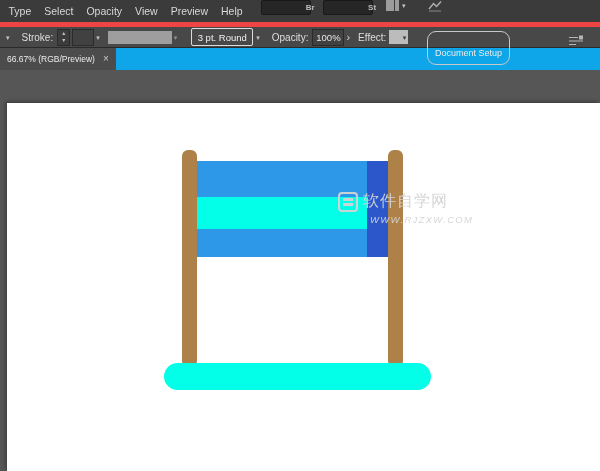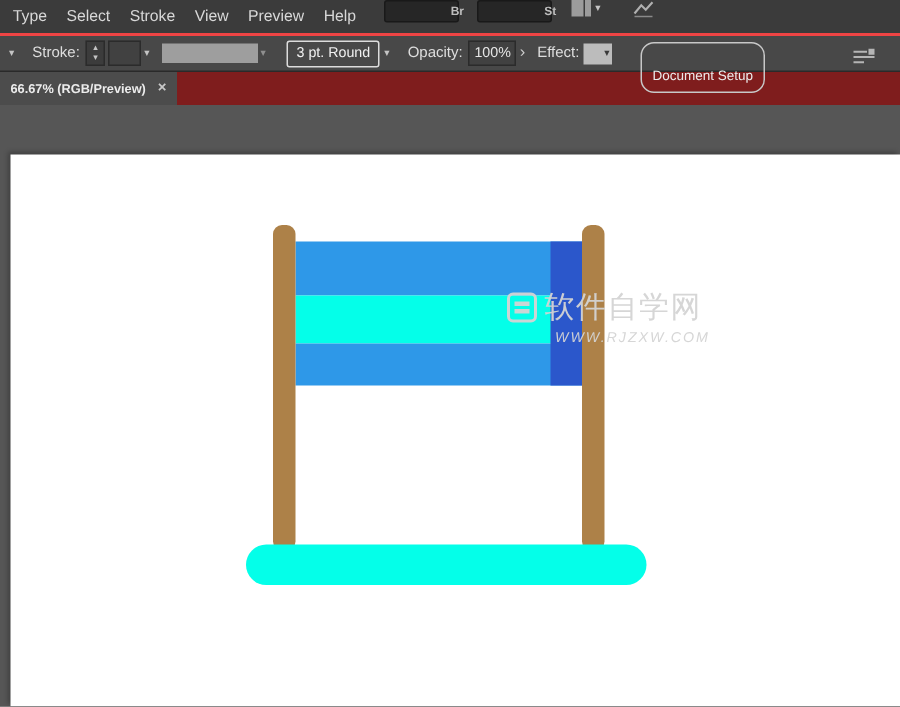--- a/index.html
+++ b/index.html
@@ -18,21 +18,21 @@
   .arrange-wrap { display:flex; align-items:center; margin-left:13px; gap:3px; }
   .arrange-icon { display:flex; align-items:flex-end; }
   .ai-p1 { width:8px; height:11px; background:#9c9c9c; display:inline-block; }
   .ai-p2 { width:4px; height:11px; background:#9c9c9c; display:inline-block; margin-left:1px; }
   .chev { color:#c4c4c4; font-size:7px; line-height:1; flex:none; }
   .chev.dim { color:#8f8f8f; }
   .ws-icon { margin-left:22px; display:flex; align-items:center; }
 
   
   .control-bar { position:relative; margin-top:22px; width:600px; height:26px;
-    background:#484848; border-top:2px solid #ef4444; border-bottom:1px solid #2a2a2a;
+    background:#484848; border-top:5px solid #ef4444; border-bottom:1px solid #2a2a2a;
     display:flex; align-items:center; z-index:19; }
   .cb-label { color:#dedede; font-size:10px; white-space:nowrap; flex:none; }
   .cb-chev-first { margin-left:6px; }
   .lbl-stroke { margin-left:12px; }
   .stepper { margin-left:4px; width:13px; height:17px; background:#3c3c3c;
     border:1px solid #2b2b2b; display:flex; flex-direction:column;
     align-items:center; justify-content:center; flex:none; }
   .stepper span { font-size:6px; color:#c4c4c4; line-height:1.1; }
   .weight-field { margin-left:2px; width:22px; height:17px; background:#414141;
     border:1px solid #2b2b2b; flex:none; }
@@ -51,21 +51,21 @@
   .style-swatch .chev { color:#3a3a3a; }
   .ai-button { position:absolute; top:4px; height:18px; border:1px solid #c8c8c8;
     border-radius:9px; background:transparent; color:#ebebeb; font-size:9px;
     font-family:inherit; padding:16px 7px; white-space:nowrap; cursor:default; }
   .btn-docsetup { left:427px; }
   .btn-prefs { left:505px; }
   .panel-icon { position:absolute; left:568px; top:7px; display:flex; }
   .gap2 { margin-left:2px; } .gap3 { margin-left:3px; }
 
   
-  .tab-bar { position:relative; width:600px; height:22px; background:#7f1d1d; z-index:18;font-weight:bold; }
+  .tab-bar { position:relative; width:600px; height:22px; background:#0ea5e9; z-index:18; }
   .doc-tab { position:absolute; left:0; top:0; height:22px; background:#4c4c4c;
     display:flex; align-items:center; padding:0 7px; gap:8px; }
   .tab-title { color:#ececec; font-size:8.5px; white-space:nowrap; }
   .tab-close { color:#c9c9c9; font-size:10px; line-height:1; cursor:default; }
 
   
   .pasteboard { position:absolute; top:70px; left:0; width:600px; height:401px;
     background:#565656; z-index:1; }
   .artboard { position:absolute; top:103px; left:7px; width:593px; height:368px;
     background:#ffffff; box-shadow:-2px -2px 3px rgba(0,0,0,0.25); z-index:2; }
@@ -82,33 +82,33 @@
   .fold { position:absolute; right:0; top:0; width:23px; height:96px; }
   .base { position:absolute; left:164px; top:363px; width:267px; height:27px;
     border-radius:14px; z-index:6; }
 
   
   .watermark { position:absolute; left:338px; top:191px; z-index:8; color:#d4d4d4; opacity:0.95; }
   .wm-row { display:flex; align-items:center; gap:5px; }
   .wm-logo { width:20px; height:20px; border:2px solid #d4d4d4; border-radius:4px;
     display:flex; flex-direction:column; align-items:center; justify-content:center; gap:2px; flex:none; }
   .wm-logo-bar { display:block; width:10px; height:3px; background:#d4d4d4; }
-  .wm-title { font-size:20px; letter-spacing:1px; white-space:nowrap;
+  .wm-title { font-size:16px; letter-spacing:1px; white-space:nowrap;
     font-family:"Liberation Sans","DejaVu Sans",sans-serif; }
   .wm-url { margin-top:2px; margin-left:32px; font-size:9.5px; letter-spacing:1.3px; white-space:nowrap;font-style:italic; }
 </style>
 </head>
 <body>
 
 <div id="app">
 
   <div class="menu-bar">
     <div class="menu-item">Type</div>
     <div class="menu-item">Select</div>
-    <div class="menu-item">Stroke</div>
+    <div class="menu-item">Opacity</div>
     <div class="menu-item">View</div>
     <div class="menu-item">Preview</div>
     <div class="menu-item">Help</div>
     <div class="app-badge">Br</div>
     <div class="app-badge">St</div>
     <div class="arrange-wrap">
       <span class="arrange-icon">
         <span class="ai-p1"></span>
           <span class="ai-p2"></span>
       </span>

